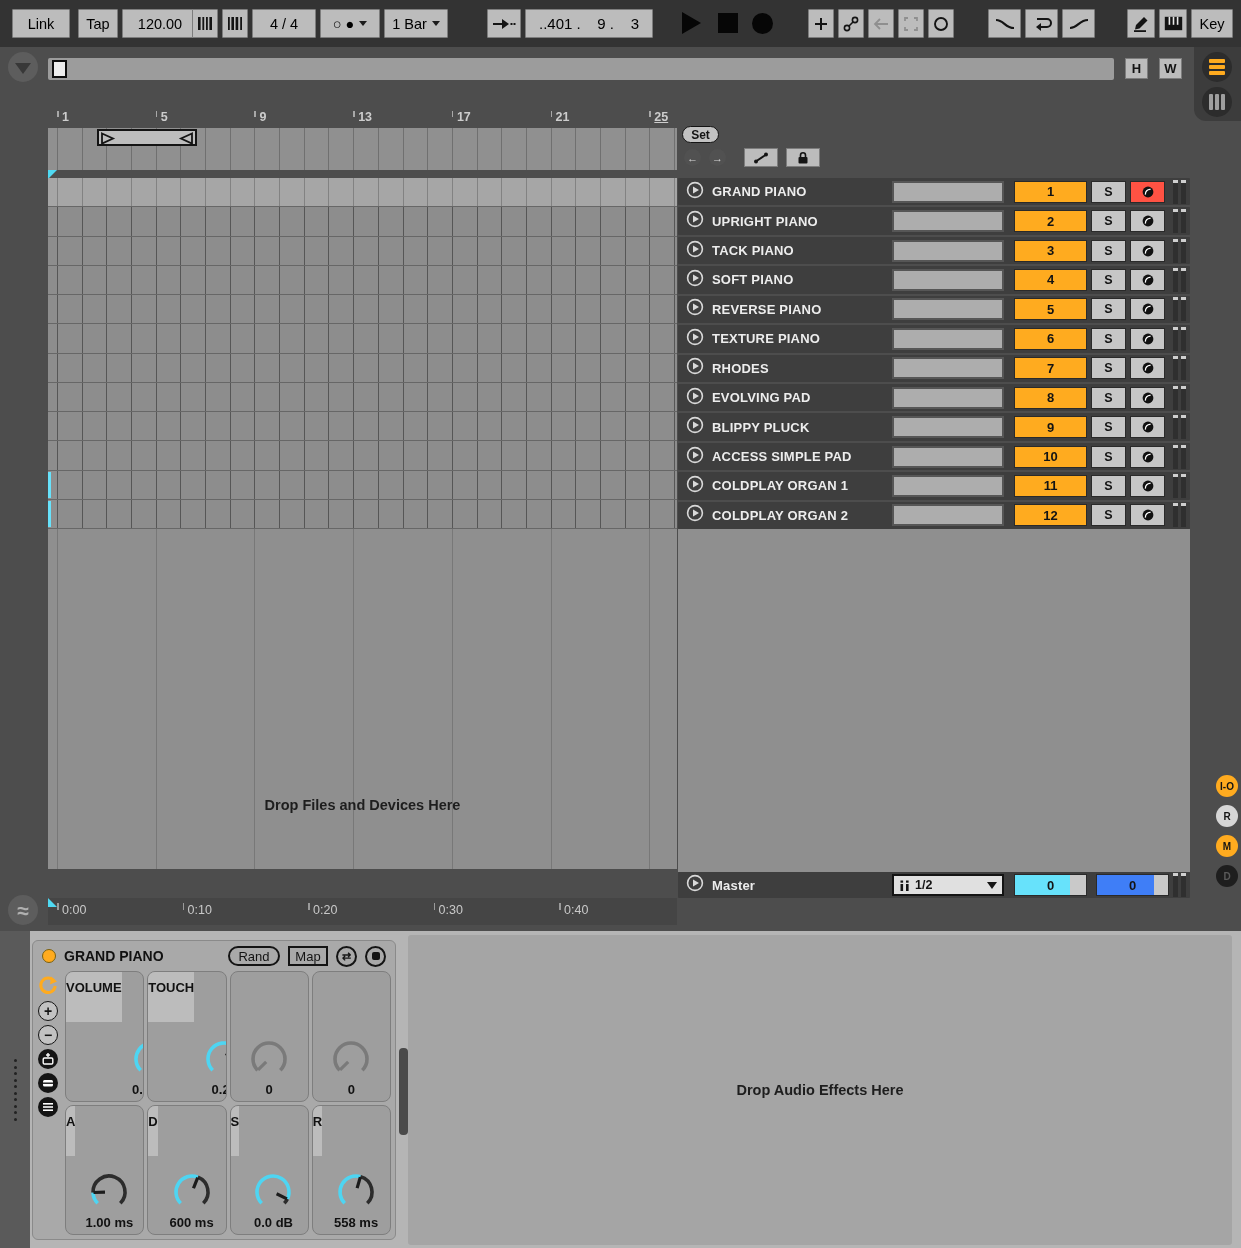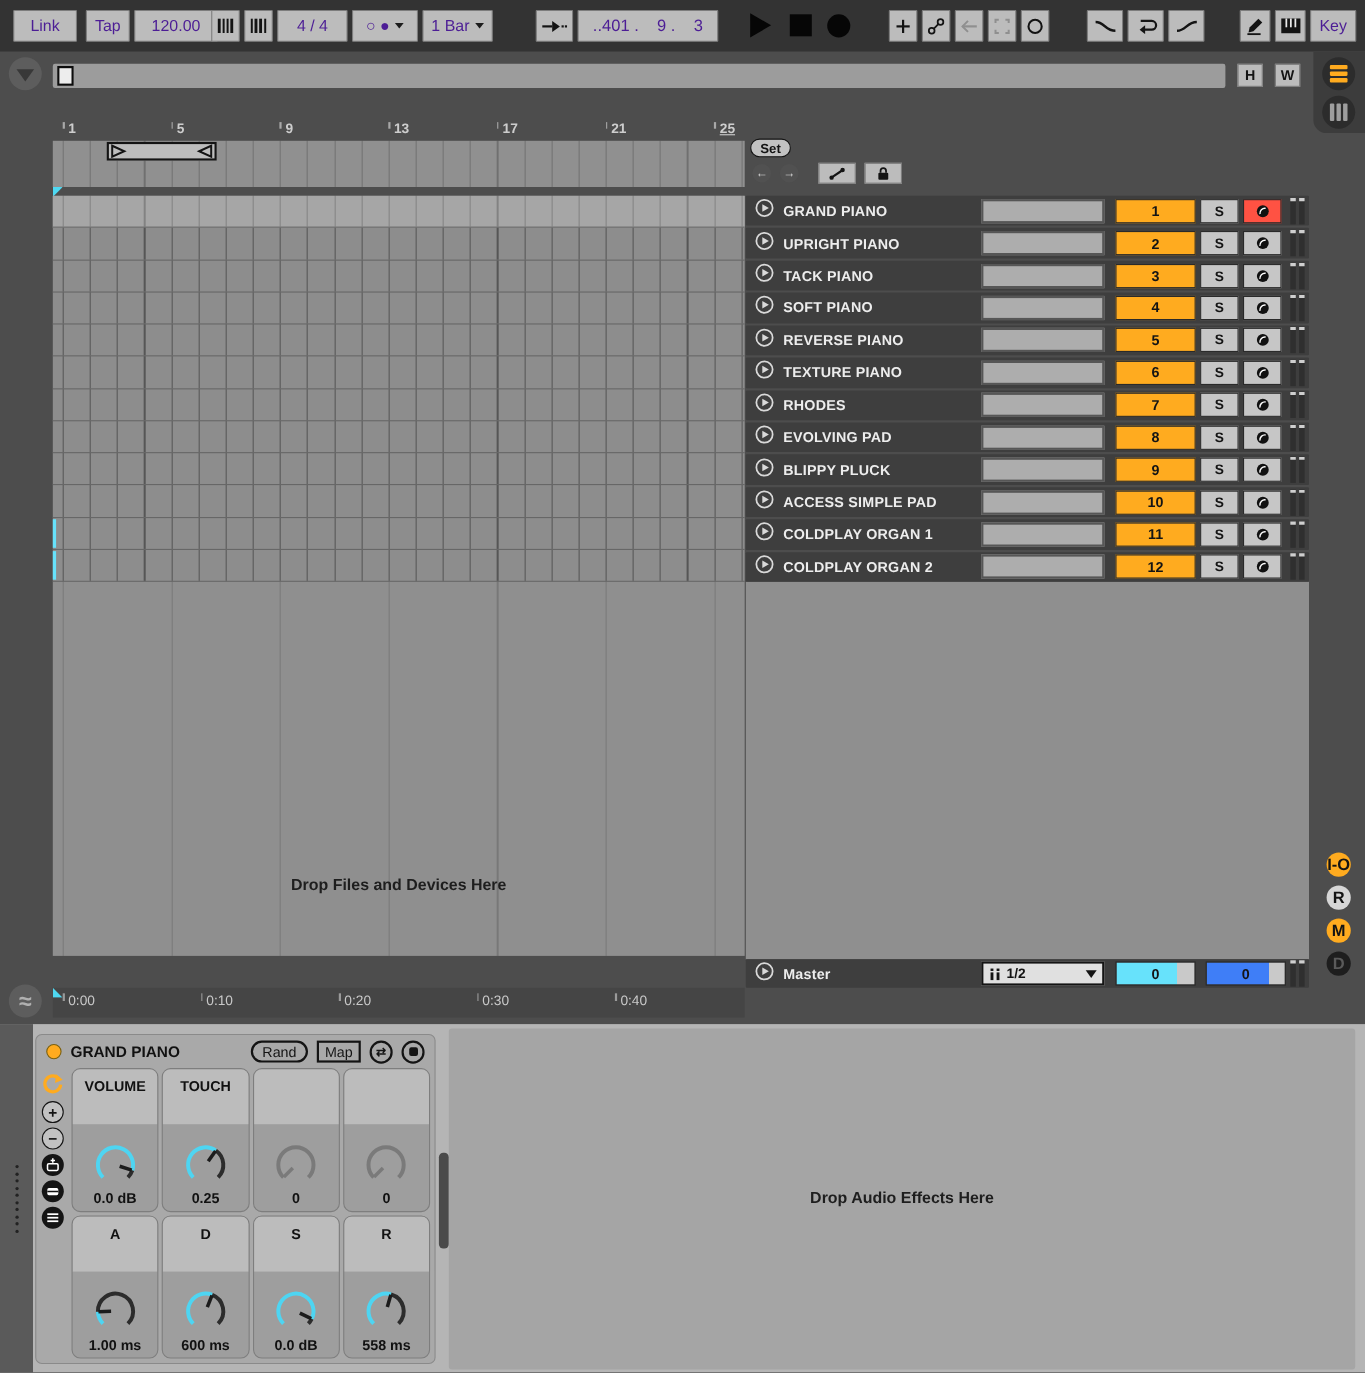--- a/index.html
+++ b/index.html
@@ -7,21 +7,21 @@
   #app {
     position:relative; width:1241px; height:1248px; overflow:hidden;
     background:#4d4d4d; font-family:"Liberation Sans", sans-serif; color:#141414;
     -webkit-font-smoothing:antialiased;
   }
   
   .toolbar { position:absolute; left:0; top:0; width:1241px; height:47px; background:#333333; }
   .tbtn {
     position:absolute; top:9px; height:29px; background:#bcbcbc; border:1px solid #7d7d7d;
     display:flex; align-items:center; justify-content:center; gap:5px;
-    font-size:14.5px; color:#4c1d95; cursor:default; border-radius:1px;
+    font-size:14.5px; color:#000000; cursor:default; border-radius:1px;
   }
   .tbtn .dd-arrow { width:0; height:0; border-left:4px solid transparent; border-right:4px solid transparent; border-top:5px solid #1c1c1c; }
   .tglyph { position:absolute; top:12px; }
   .posdisp { white-space:pre; font-size:15px; }
   .play-tri { width:0; height:0; border-top:11px solid transparent; border-bottom:11px solid transparent; border-left:19px solid #060606; top:12px; }
   .stop-sq  { width:20px; height:20px; background:#060606; top:13px; }
   .rec-circ { width:21px; height:21px; background:#060606; border-radius:50%; top:13px; }
   
   .main { position:absolute; left:0; top:47px; width:1241px; height:884px; background:#4d4d4d; }
   .circ-btn { position:absolute; width:30px; height:30px; border-radius:50%; background:#5d5d5d; display:flex; align-items:center; justify-content:center; }
@@ -76,40 +76,40 @@
   .harm.armed { background:#ff5243; }
   .hmeter { left:495px; width:14px; height:24px; display:flex; gap:3px; }
   .hmeter i { width:5px; height:100%; background:#2f2f2f; box-shadow:inset 0 3px 0 #cfcfcf, inset 0 4px 0 #2f2f2f; display:block; }
   .under-headers { position:absolute; left:0; top:404px; width:512px; height:343px; background:#8f8f8f; }
   .mrow { position:absolute; left:0; top:747px; width:512px; height:26px; background:#3e3e3e; border-radius:1px; }
   .mdrop { left:214px; width:112px; background:#e0e0e0; border:2px solid #141414; display:flex; align-items:center; gap:4px; padding:0 5px; font-size:12.5px; font-weight:bold; }
   .mdrop .dd-arrow { margin-left:auto; width:0; height:0; border-left:5px solid transparent; border-right:5px solid transparent; border-top:7px solid #141414; }
   .mpan { left:336px; width:73px; border:1px solid #2a2a2a; font-size:13px; font-weight:bold; display:flex; align-items:center; justify-content:center; }
   .mvol { left:418px; width:73px; border:1px solid #2a2a2a; font-size:13px; font-weight:bold; display:flex; align-items:center; justify-content:center; }
   .mix-toggles { position:absolute; left:1198px; top:728px; width:22px; }
-  .mixcirc { position:absolute; left:8px; width:22px; height:22px; border-radius:50%; font-size:15px; font-weight:bold; color:#141414; display:flex; align-items:center; justify-content:center; }
+  .mixcirc { position:absolute; left:18px; width:22px; height:22px; border-radius:50%; font-size:10px; font-weight:bold; color:#141414; display:flex; align-items:center; justify-content:center; }
   
   .bottom { position:absolute; left:0; top:931px; width:1241px; height:317px; background:#b5b5b5; }
   .left-strip { position:absolute; left:0; top:0; width:30px; height:317px; background:#5a5a5a; }
   .dots { position:absolute; left:14px; top:128px; display:flex; flex-direction:column; gap:3.5px; }
   .dots i { width:3px; height:3px; background:#222; border-radius:50%; display:block; }
   .device { position:absolute; left:32px; top:9px; width:364px; height:300px; background:#a9a9a9; border:1px solid #8a8a8a; border-radius:6px; }
   .dev-header { height:30px; display:flex; align-items:center; padding:0 9px; gap:8px; }
   .dev-led { width:14px; height:14px; border-radius:50%; background:#ffab1f; border:1px solid #7a6010; }
   .dev-title { font-size:14px; font-weight:bold; color:#111; }
   .rand-pill { margin-left:auto; width:52px; height:20px; border:2px solid #141414; border-radius:11px; font-size:13px; display:flex; align-items:center; justify-content:center;text-align:center; }
   .map-box { width:40px; height:20px; border:2px solid #141414; font-size:13px; display:flex; align-items:center; justify-content:center; }
   .dev-circ { width:21px; height:21px; border:2px solid #141414; border-radius:50%; display:flex; align-items:center; justify-content:center; font-size:11px; font-weight:bold; }
   .save-inner { width:8px; height:8px; background:#141414; border-radius:2px; }
   .dev-body { position:absolute; left:0; top:30px; right:0; bottom:4px; display:flex; }
   .icol { width:30px; display:flex; flex-direction:column; align-items:center; padding-top:4px; gap:4px; }
   .lightcirc { width:20px; height:20px; border-radius:50%; background:#c2c2c2; border:1.5px solid #141414; display:flex; align-items:center; justify-content:center; font-size:14px; font-weight:bold; line-height:1; }
   .blackcirc { width:20px; height:20px; border-radius:50%; background:#141414; display:flex; align-items:center; justify-content:center; }
   .knob-grid { flex:1; display:grid; grid-template-columns:repeat(4,1fr); grid-auto-rows:1fr; gap:3px; padding:0 4px 0 2px; }
-  .kcell { border:1px solid #7e7e7e; border-radius:8px; overflow:hidden; display:flex; flex-direction:column; background:#9e9e9e; }
+  .kcell { border:1px solid #7e7e7e; border-radius:8px; overflow:hidden; display:flex; flex-direction:row; background:#9e9e9e; }
   .klabel { height:50px; background:#bcbcbc; display:flex; justify-content:center; padding-top:8px; font-size:13px; font-weight:bold; color:#111; }
   .kbody { flex:1; display:flex; flex-direction:column; align-items:center; justify-content:flex-end; padding-bottom:4px; }
   .kvalue { font-size:13px; font-weight:bold; color:#111; }
   .vdivider { position:absolute; left:399px; top:117px; width:9px; height:87px; background:#4a4a4a; border-radius:4px; }
   .effects { position:absolute; left:408px; top:4px; width:824px; height:310px; background:#a5a5a5; border-radius:3px; display:flex; align-items:center; justify-content:center; }
   .drop-fx { font-size:14.5px; font-weight:bold; color:#1e1e1e; }
 </style>
 </head>
 <body>
 

